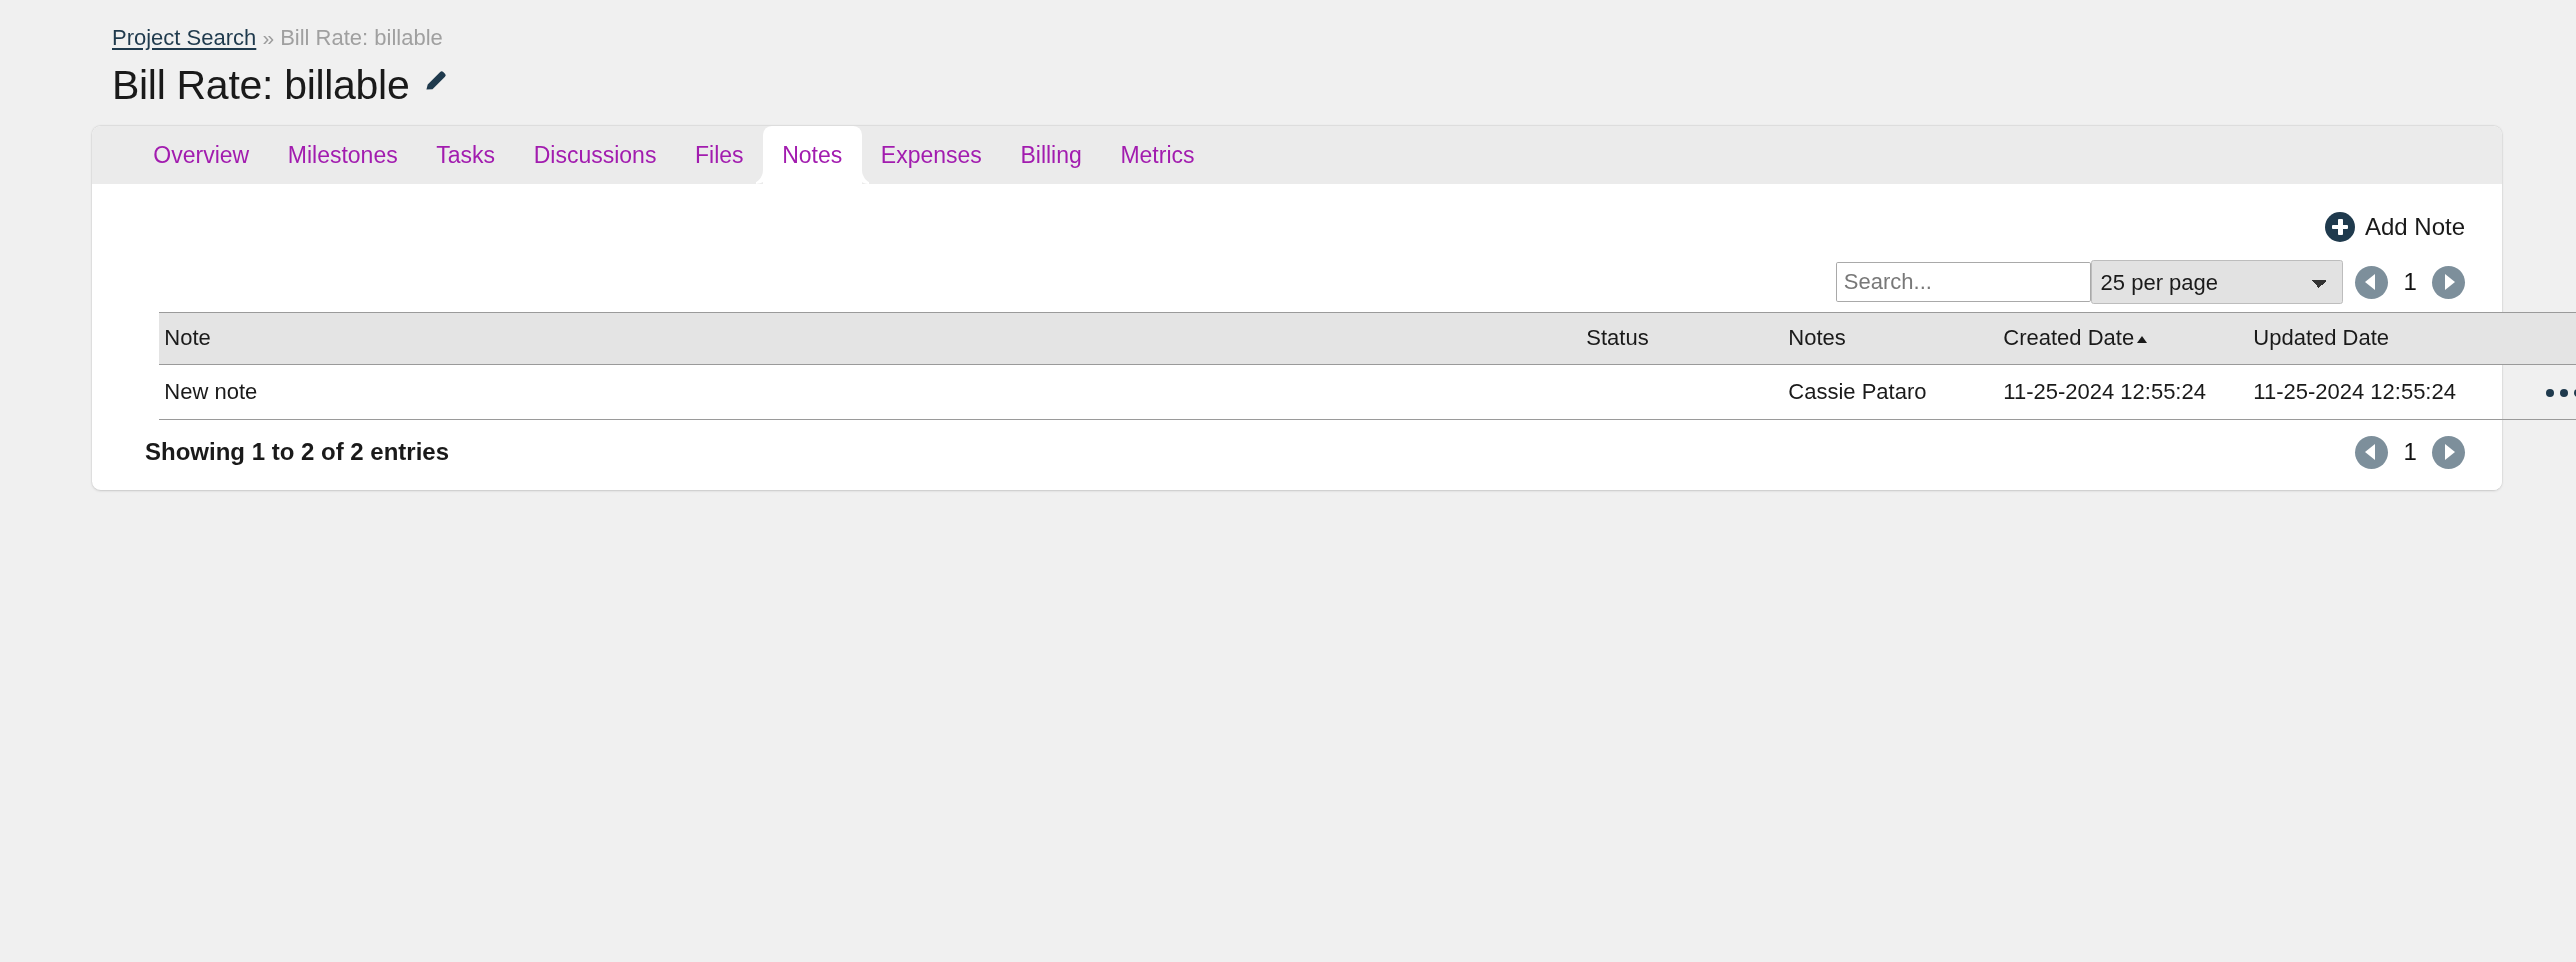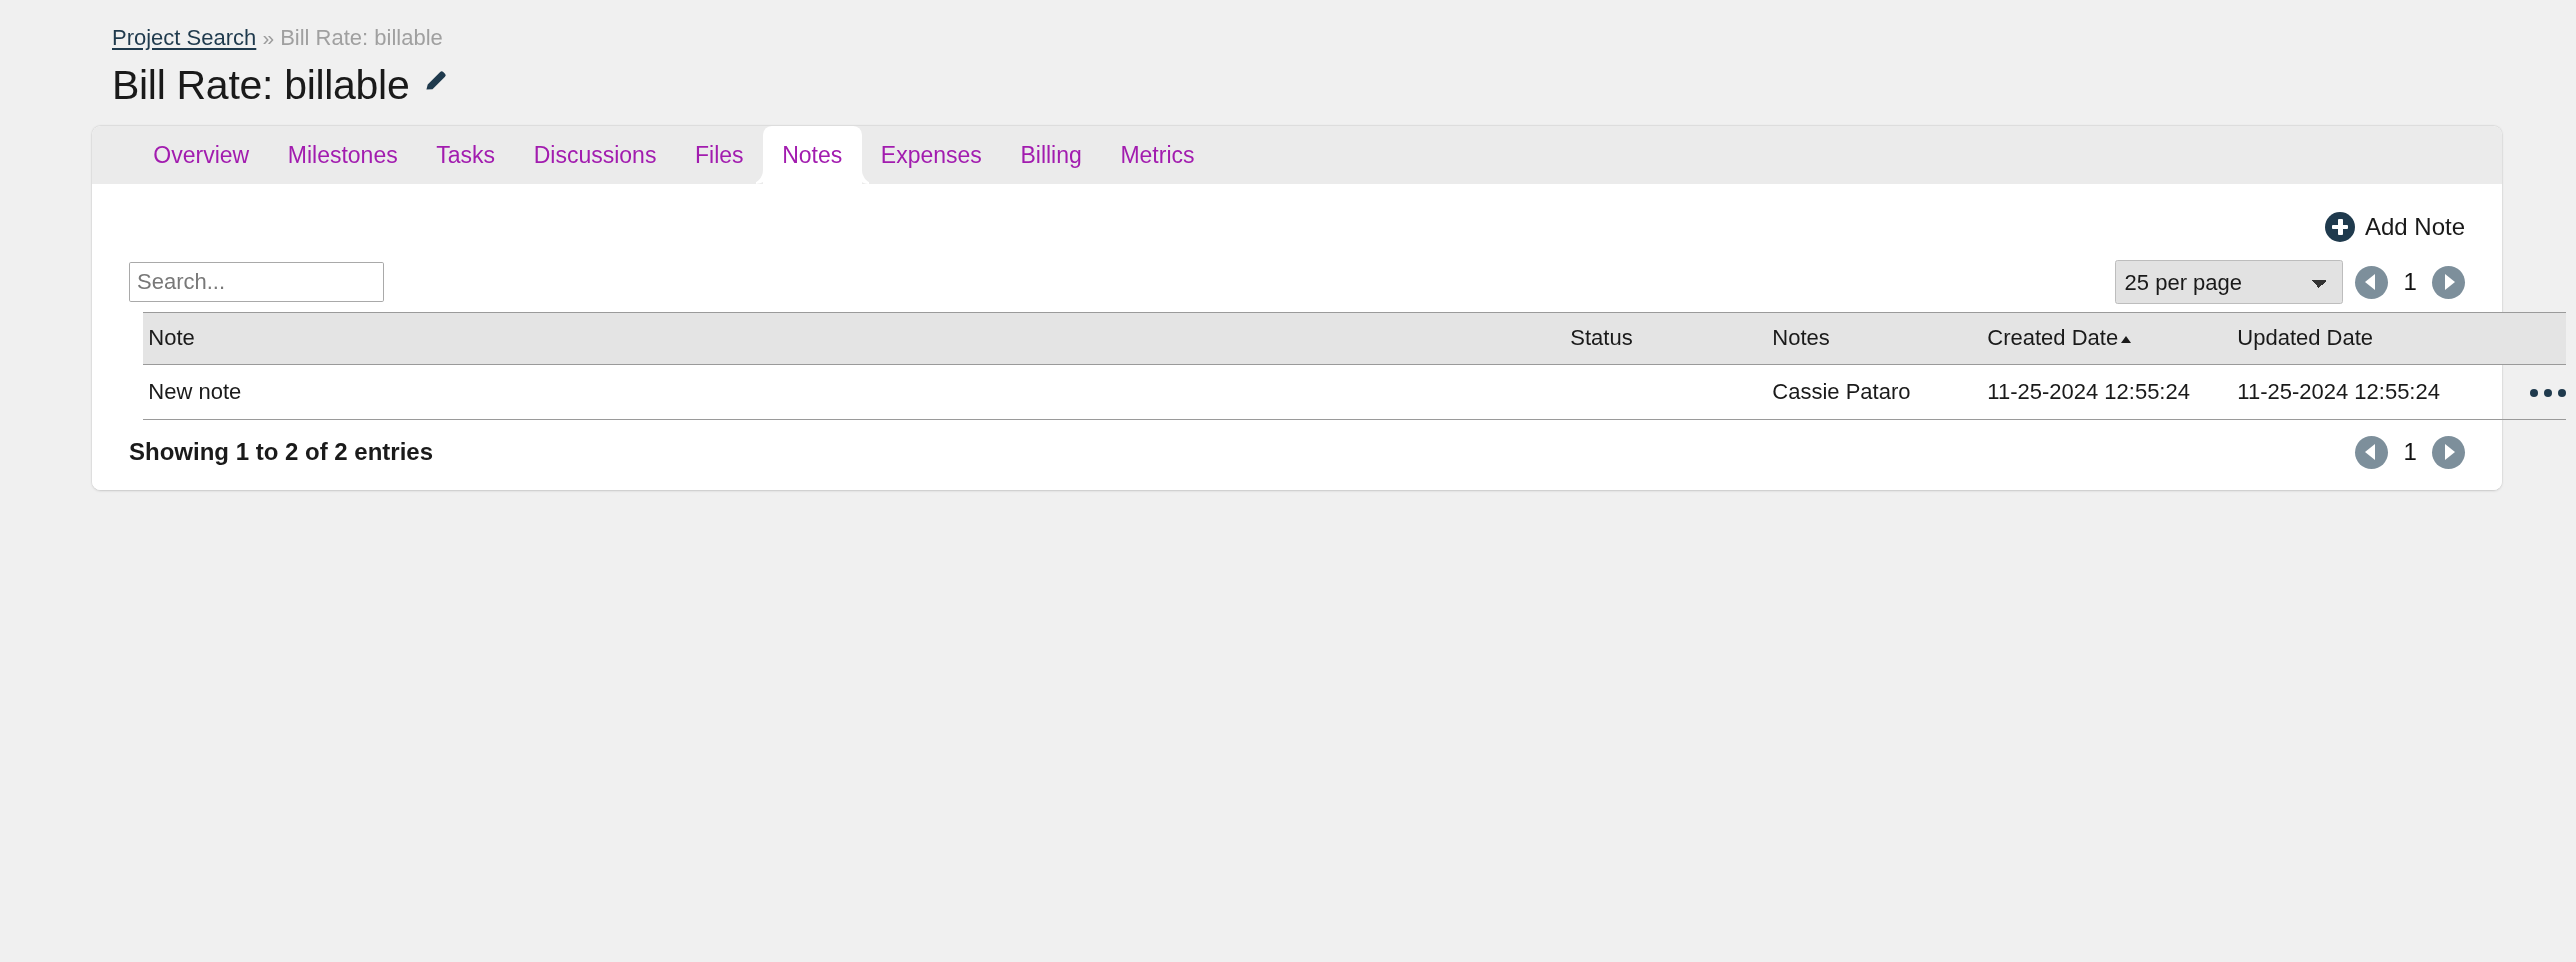--- a/index.html
+++ b/index.html
@@ -112,20 +112,21 @@
     right: -14px;
     border-bottom-left-radius: 14px;
     box-shadow: -7px 0 0 0 #ffffff;
   }
 
   
   .card-body {
     background: #fff;
     border-radius: 0 0 8.8px 8.8px;
     padding: 0 0 0 0;
+    margin-left: 16px;
   }
 
   .toolbar-top {
     display: flex;
     justify-content: flex-end;
     align-items: center;
     padding: 23px 37px 0 37px;
     height: 63px;
   }
   .add-btn {
@@ -155,21 +156,21 @@
   .plus-circle::after {
     top: 7px; bottom: 7px; left: 13px; width: 4.4px;
   }
   .add-btn-label {
     font-size: 24px;
     color: #1a1a1a;
   }
 
   .toolbar-mid {
     display: flex;
-    justify-content: space-between;
+    justify-content: flex-end;
     align-items: center;
     padding: 5.3px 37px 0 37px;
     height: 65px;
   }
   .search-input {
     width: 255px;
     height: 40px;
     border: 0.9px solid #a9a9a9;
     border-radius: 1.8px;
     background: #fff;
@@ -180,21 +181,21 @@
     outline: none;
   }
   .search-input::placeholder { color: #787878; }
 
   .pager {
     display: flex;
     align-items: center;
     gap: 12.3px;
   }
   .per-page-select {
-    width: 228px;
+    width: 252px;
     height: 44px;
     background: #e2e2e2;
     border: 0.9px solid #bdbdbd;
     border-radius: 2.6px;
     font-size: 22px;
     font-family: "Liberation Sans", sans-serif;
     color: #1a1a1a;
     padding: 0 8.8px;
     appearance: none;
     -webkit-appearance: none;

